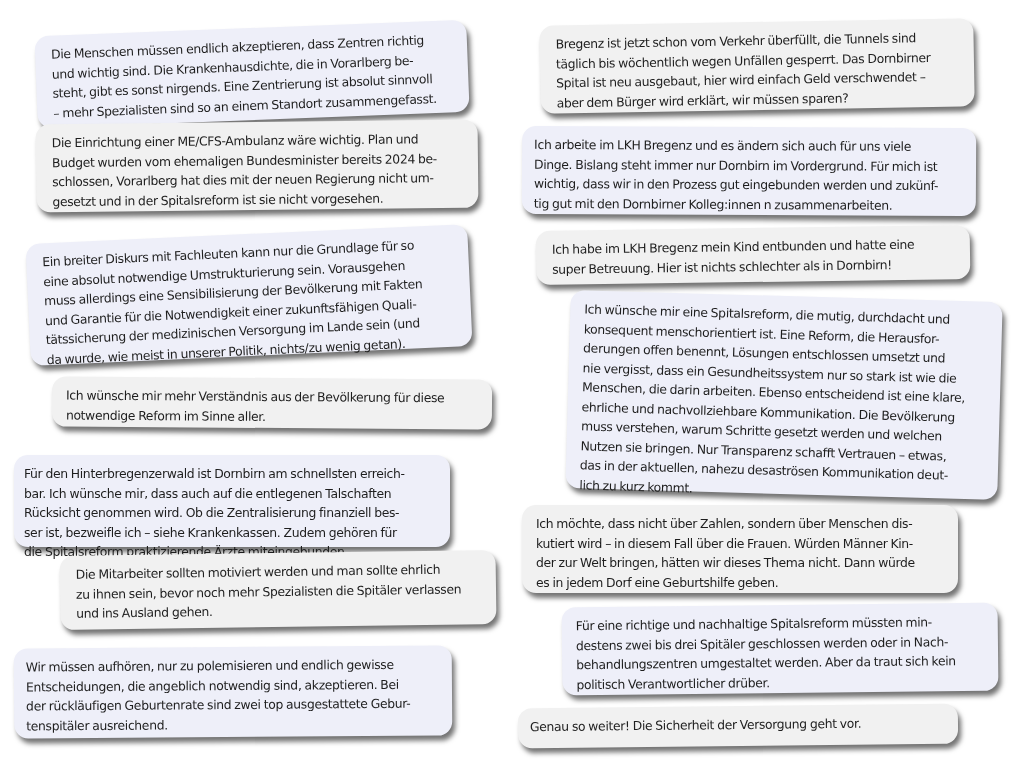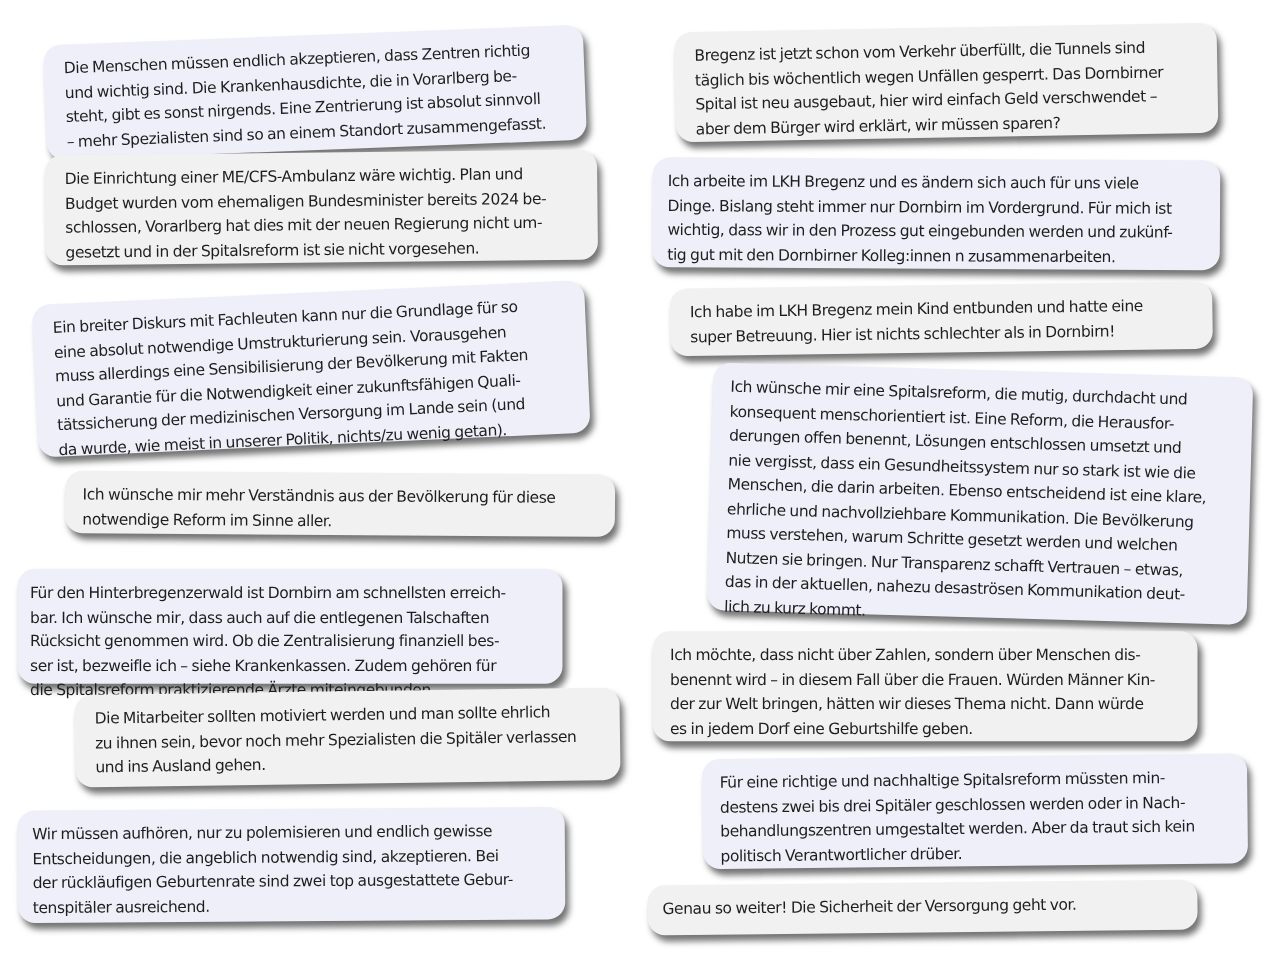--- a/index.html
+++ b/index.html
@@ -79,21 +79,21 @@
 derungen offen benennt, Lösungen entschlossen umsetzt und
 nie vergisst, dass ein Gesundheitssystem nur so stark ist wie die
 Menschen, die darin arbeiten. Ebenso entscheidend ist eine klare,
 ehrliche und nachvollziehbare Kommunikation. Die Bevölkerung
 muss verstehen, warum Schritte gesetzt werden und welchen
 Nutzen sie bringen. Nur Transparenz schafft Vertrauen – etwas,
 das in der aktuellen, nahezu desaströsen Kommunikation deut-
 lich zu kurz kommt.</div>
 
 <div class="bubble gray" style="left:522px; top:505px; width:436px; height:88px; transform:rotate(0deg); padding-left:14px;">Ich möchte, dass nicht über Zahlen, sondern über Menschen dis-
-benennt wird – in diesem Fall über die Frauen. Würden Männer Kin-
+kutiert wird – in diesem Fall über die Frauen. Würden Männer Kin-
 der zur Welt bringen, hätten wir dieses Thema nicht. Dann würde
 es in jedem Dorf eine Geburtshilfe geben.</div>
 
 <div class="bubble blue" style="left:562px; top:605px; width:436px; height:88px; transform:rotate(-0.6deg); padding-left:14px;">Für eine richtige und nachhaltige Spitalsreform müssten min-
 destens zwei bis drei Spitäler geschlossen werden oder in Nach-
 behandlungszentren umgestaltet werden. Aber da traut sich kein
 politisch Verantwortlicher drüber.</div>
 
 <div class="bubble gray" style="left:518px; top:706px; width:440px; height:40px; transform:rotate(-0.6deg); padding-left:12px;">Genau so weiter! Die Sicherheit der Versorgung geht vor.</div>
 

